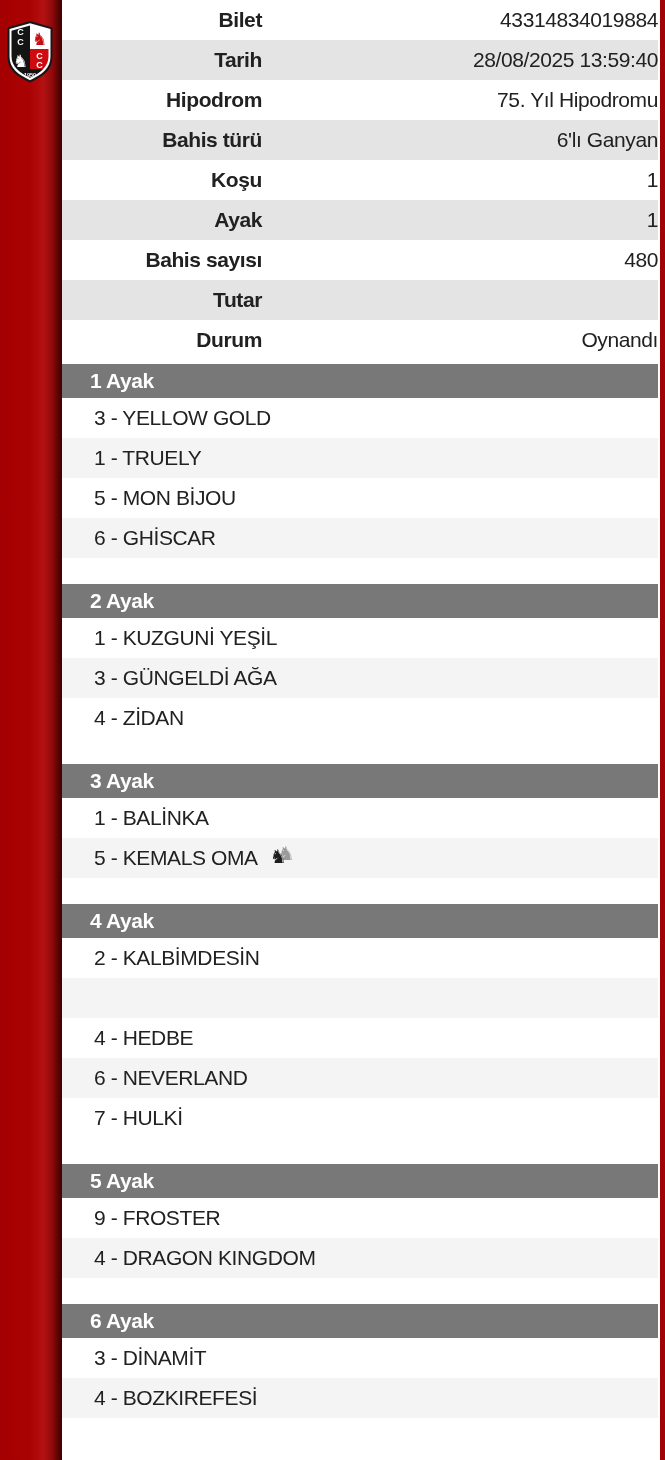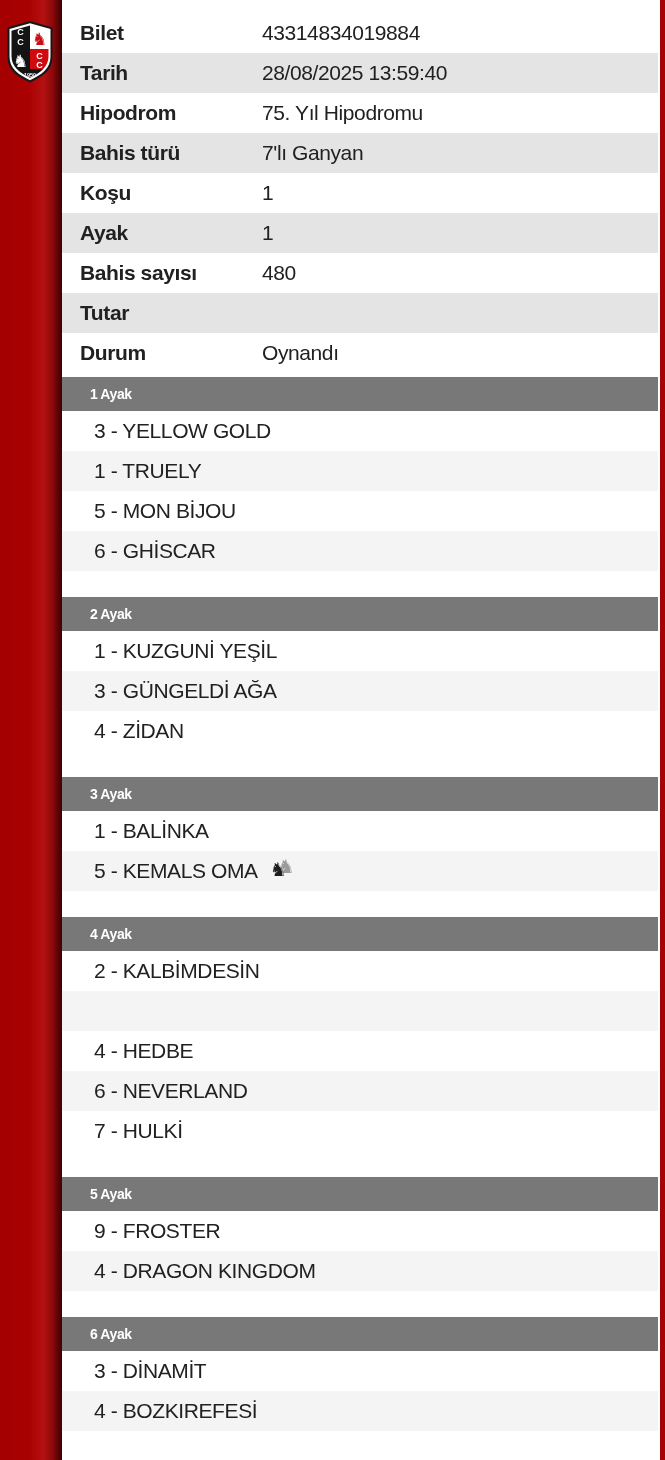--- a/index.html
+++ b/index.html
@@ -19,37 +19,38 @@
   }
   .logo { position:absolute; left:7px; top:21px; width:46px; height:62px; }
   
   .edge-strip {
     position:absolute; right:0; top:0; width:5px; height:1460px;
     background:#a30304;
   }
   
   .content {
     position:absolute; left:62px; top:0; width:596px;
-    padding-top:13px;
+    padding-top:0;
+    text-align:right;
   }
   
   .t-row {
     display:flex; align-items:center; height:40px;
     font-size:21px; letter-spacing:-0.4px;
   }
   .t-row:nth-child(even) { background:#e4e4e4; }
   .t-label { width:200px; padding-left:18px; font-weight:bold; }
   .t-value { flex:1; }
   
   .gap-small { height:4px; }
   .gap { height:26px; }
   .leg-header {
     height:34px; display:flex; align-items:center;
     padding-left:28px; background:#787878; color:#ffffff;
-    font-weight:bold; font-size:14px; letter-spacing:-0.4px;
+    font-weight:bold; font-size:21px; letter-spacing:-0.4px;
   }
   .h-row {
     height:40px; display:flex; align-items:center;
     padding-left:32px; font-size:21px; letter-spacing:-0.4px;
   }
   .h-row:nth-child(even) { background:#f4f4f4; }
   
   .horse-icon { position:relative; display:inline-block; width:24px; height:22px; margin-left:12px; }
   .horse-icon .back  { position:absolute; left:8px; top:-3px; color:#9a9a9a; font-size:19px; line-height:1; }
   .horse-icon .front { position:absolute; left:0;  top:0;    color:#1d1d1d; font-size:19px; line-height:1; }
@@ -93,21 +94,21 @@
     <div class="t-value">28/08/2025 13:59:40</div>
   </div>
 
   <div class="t-row">
     <div class="t-label">Hipodrom</div>
     <div class="t-value">75. Yıl Hipodromu</div>
   </div>
 
   <div class="t-row">
     <div class="t-label">Bahis türü</div>
-    <div class="t-value">7'lı Ganyan</div>
+    <div class="t-value">6'lı Ganyan</div>
   </div>
 
   <div class="t-row">
     <div class="t-label">Koşu</div>
     <div class="t-value">1</div>
   </div>
 
   <div class="t-row">
     <div class="t-label">Ayak</div>
     <div class="t-value">1</div>

